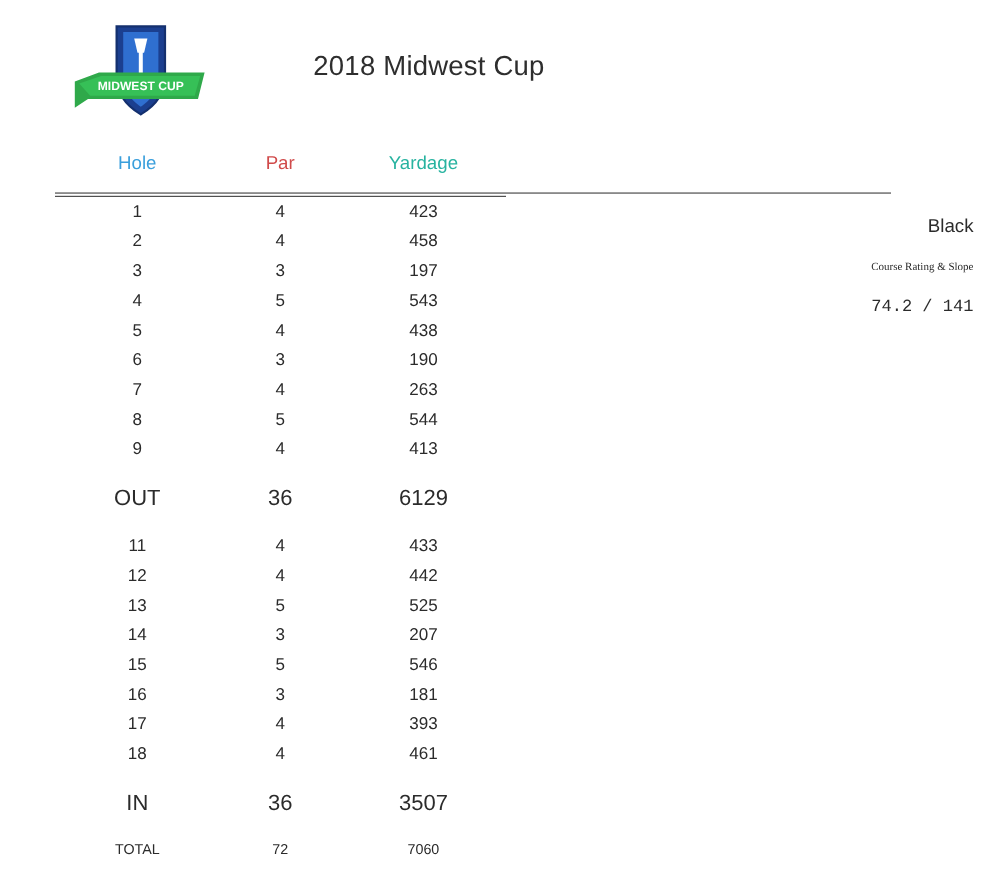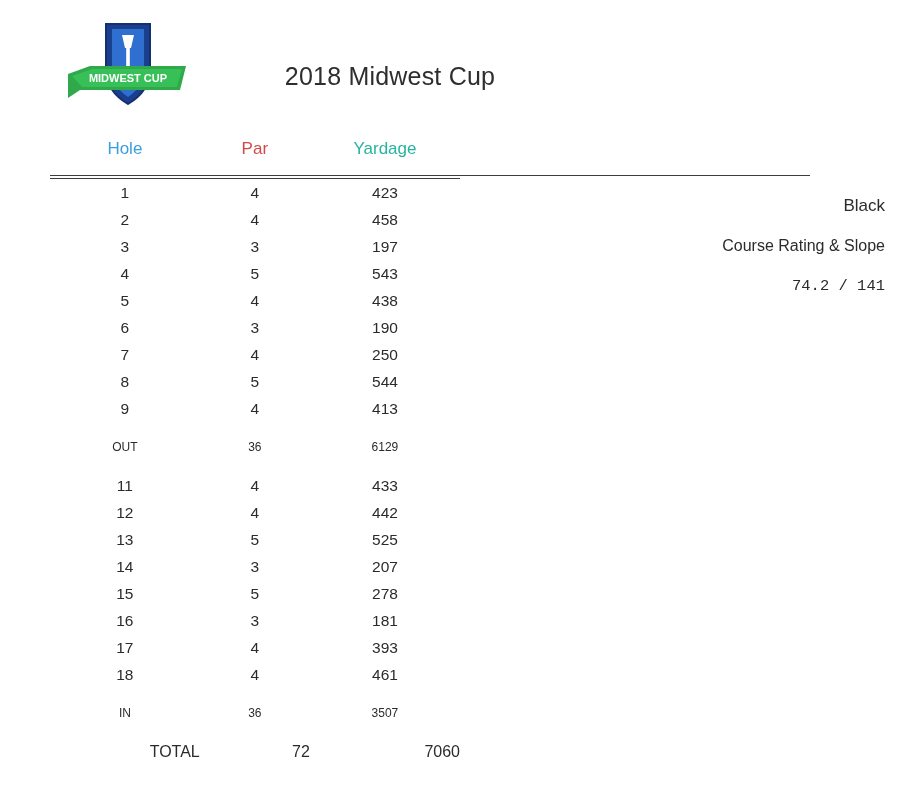--- a/index.html
+++ b/index.html
@@ -30,21 +30,20 @@
   }
   .page-title {
     position: absolute;
     left: 0;
     top: 46px;
     width: 780px;
     text-align: center;
     font-size: 25px;
     color: #2e2e2e;
     letter-spacing: 0.2px;
-    margin-top: 16px;
   }
 
   
   .card {
     position: absolute;
     left: 50px;
     top: 138px;
     width: 760px;
   }
   table.scorecard {
@@ -70,25 +69,24 @@
     text-align: center;
     padding: 2.5px 0 2.5px 0;
     color: #2b2b2b;
     line-height: 1.42;
   }
   tr.spacer td {
     height: 14px;
     padding: 0;
   }
   tr.summary td {
-    font-size: 12px;
+    font-size: 20px;
   }
   tr.total td {
-    font-size: 16px;
-    text-align: right;
+    font-size: 13px;
   }
 
   
   .head-rule {
     position: absolute;
     left: 0;
     top: 37px;
     width: 760px;
     height: 1.4px;
     background: #3d3d3d;
@@ -101,23 +99,24 @@
     top: 196px;
     width: 330px;
     text-align: right;
   }
   .info .tee-name {
     font-size: 17px;
     color: #2b2b2b;
     margin-bottom: 21px;
   }
   .info .rating-label {
-    font-size: 16px;
+    font-size: 10px;
     color: #2b2b2b;
     margin-bottom: 22px;
+    font-family: Liberation Serif, serif;
   }
   .info .rating-value {
     font-size: 15.5px;
     color: #2b2b2b;
     font-family: Liberation Mono, monospace;
   }
 </style>
 </head>
 <body>
 
@@ -180,21 +179,21 @@
         <td>438</td>
       </tr>
       <tr>
         <td>6</td>
         <td>3</td>
         <td>190</td>
       </tr>
       <tr>
         <td>7</td>
         <td>4</td>
-        <td>250</td>
+        <td>263</td>
       </tr>
       <tr>
         <td>8</td>
         <td>5</td>
         <td>544</td>
       </tr>
       <tr>
         <td>9</td>
         <td>4</td>
         <td>413</td>
@@ -230,21 +229,21 @@
         <td>525</td>
       </tr>
       <tr>
         <td>14</td>
         <td>3</td>
         <td>207</td>
       </tr>
       <tr>
         <td>15</td>
         <td>5</td>
-        <td>278</td>
+        <td>546</td>
       </tr>
       <tr>
         <td>16</td>
         <td>3</td>
         <td>181</td>
       </tr>
       <tr>
         <td>17</td>
         <td>4</td>
         <td>393</td>

